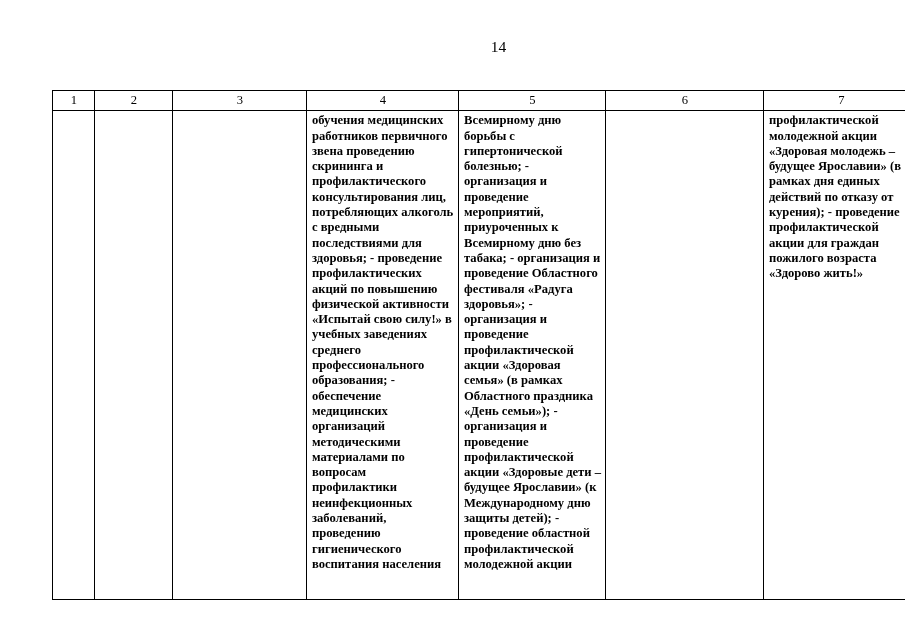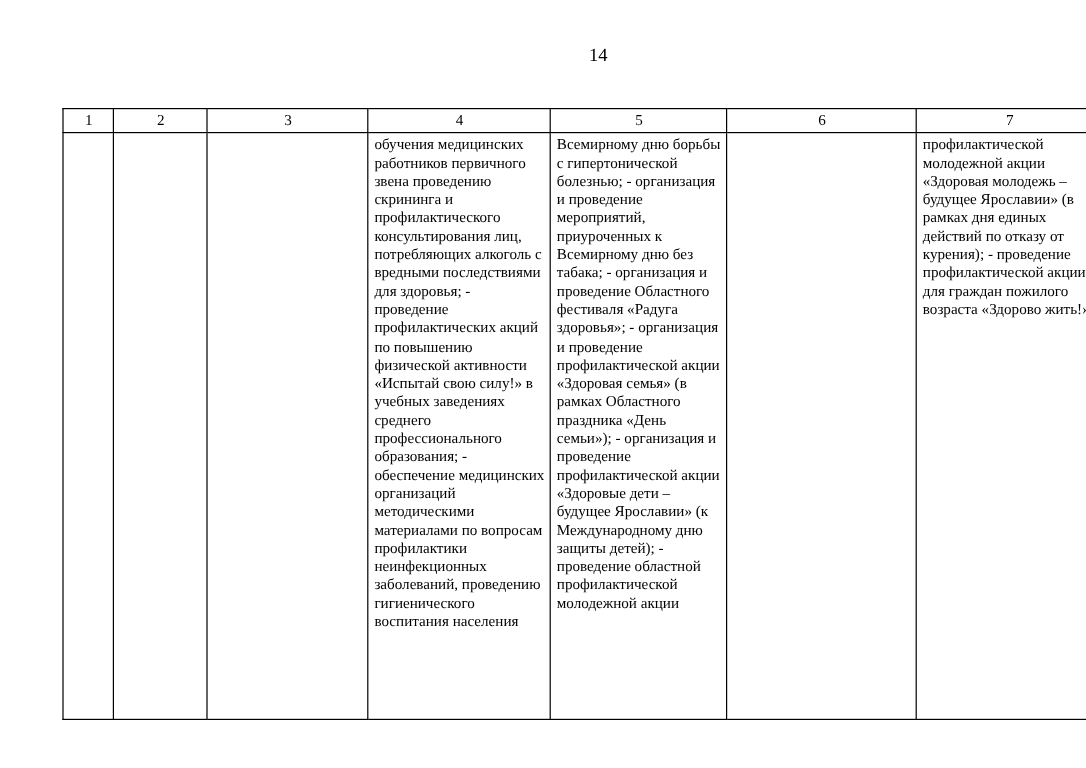--- a/index.html
+++ b/index.html
@@ -60,20 +60,21 @@
   }
   .c1 { width: 32px; }
   .c2 { width: 68px; }
   .c3 { width: 124px; }
   .c4 { width: 142px; }
   .c5 { width: 137px; }
   .c6 { width: 148px; }
   .c7 { width: 145px; }
   .body-row td {
     height: 484px;
+    font-weight: bold;
   }
 </style>
 </head>
 <body>
 
 <div class="page">
 
   <div class="page-number">14</div>
 
   <div class="table-wrap">

